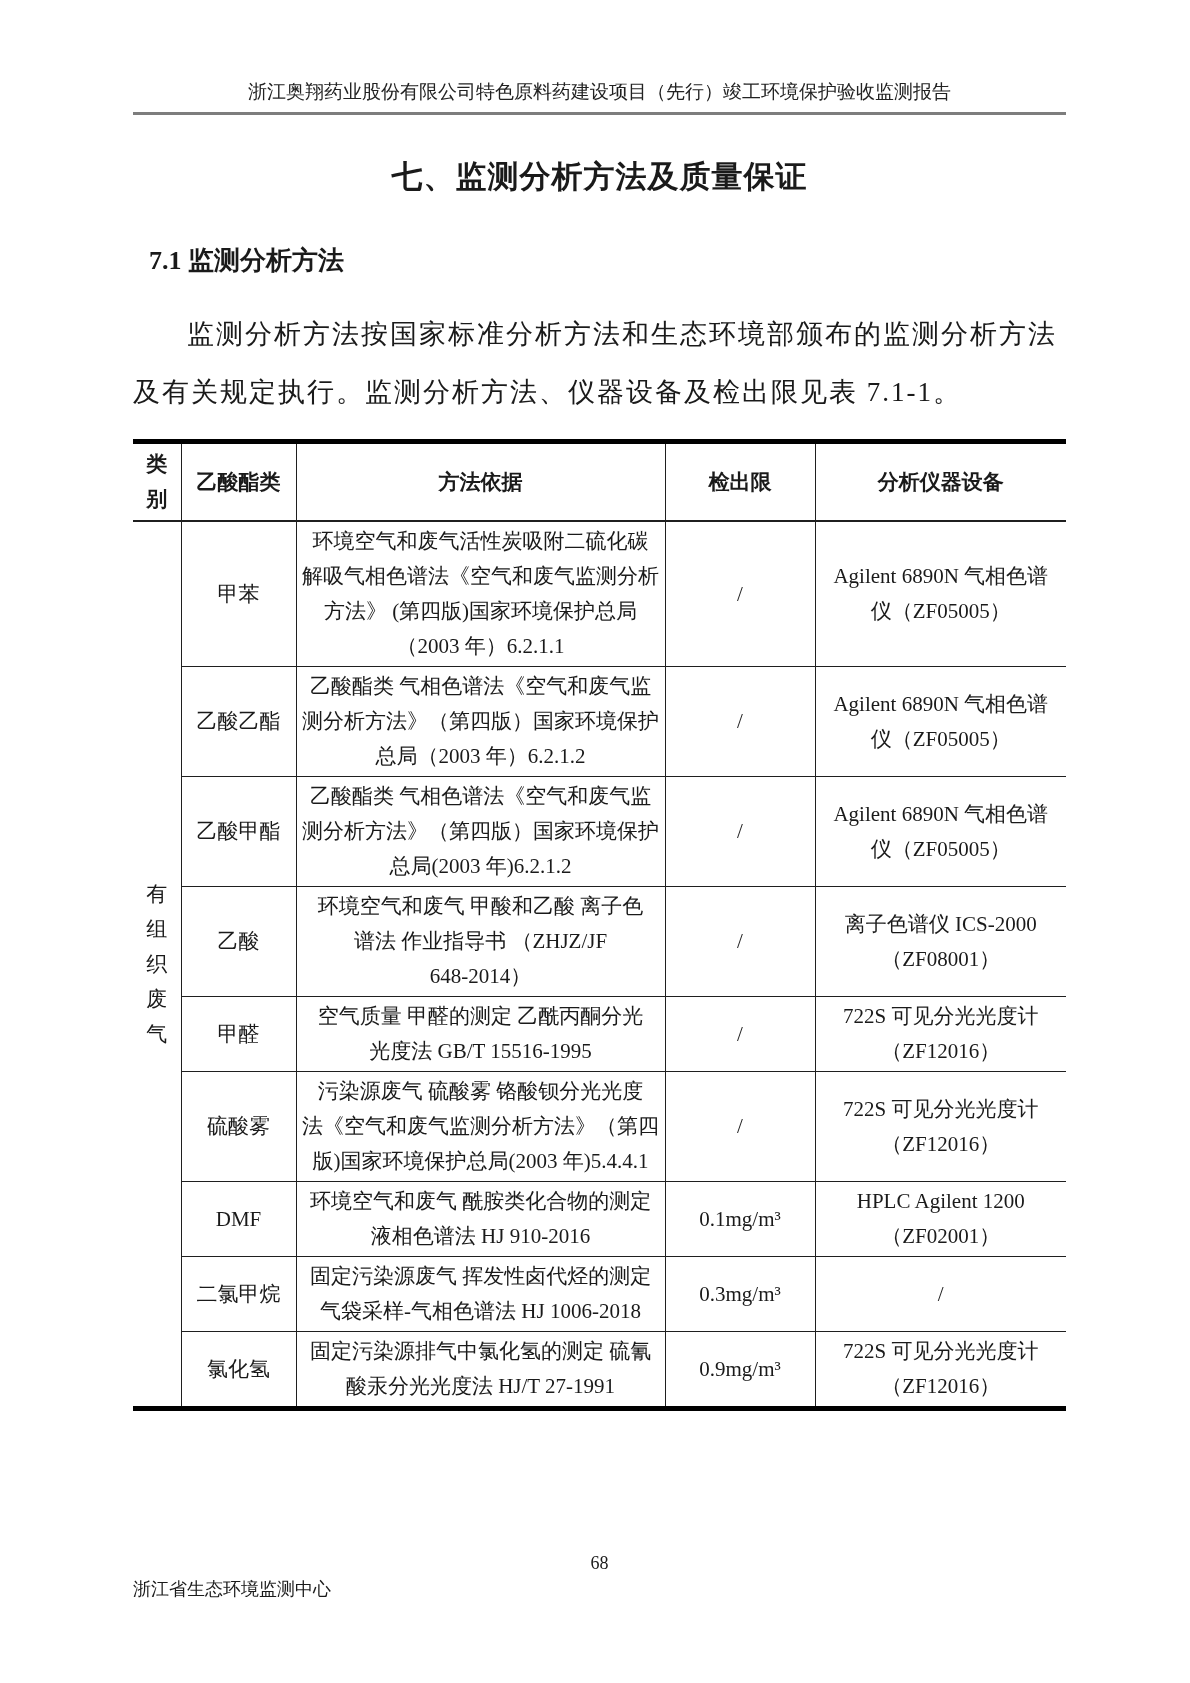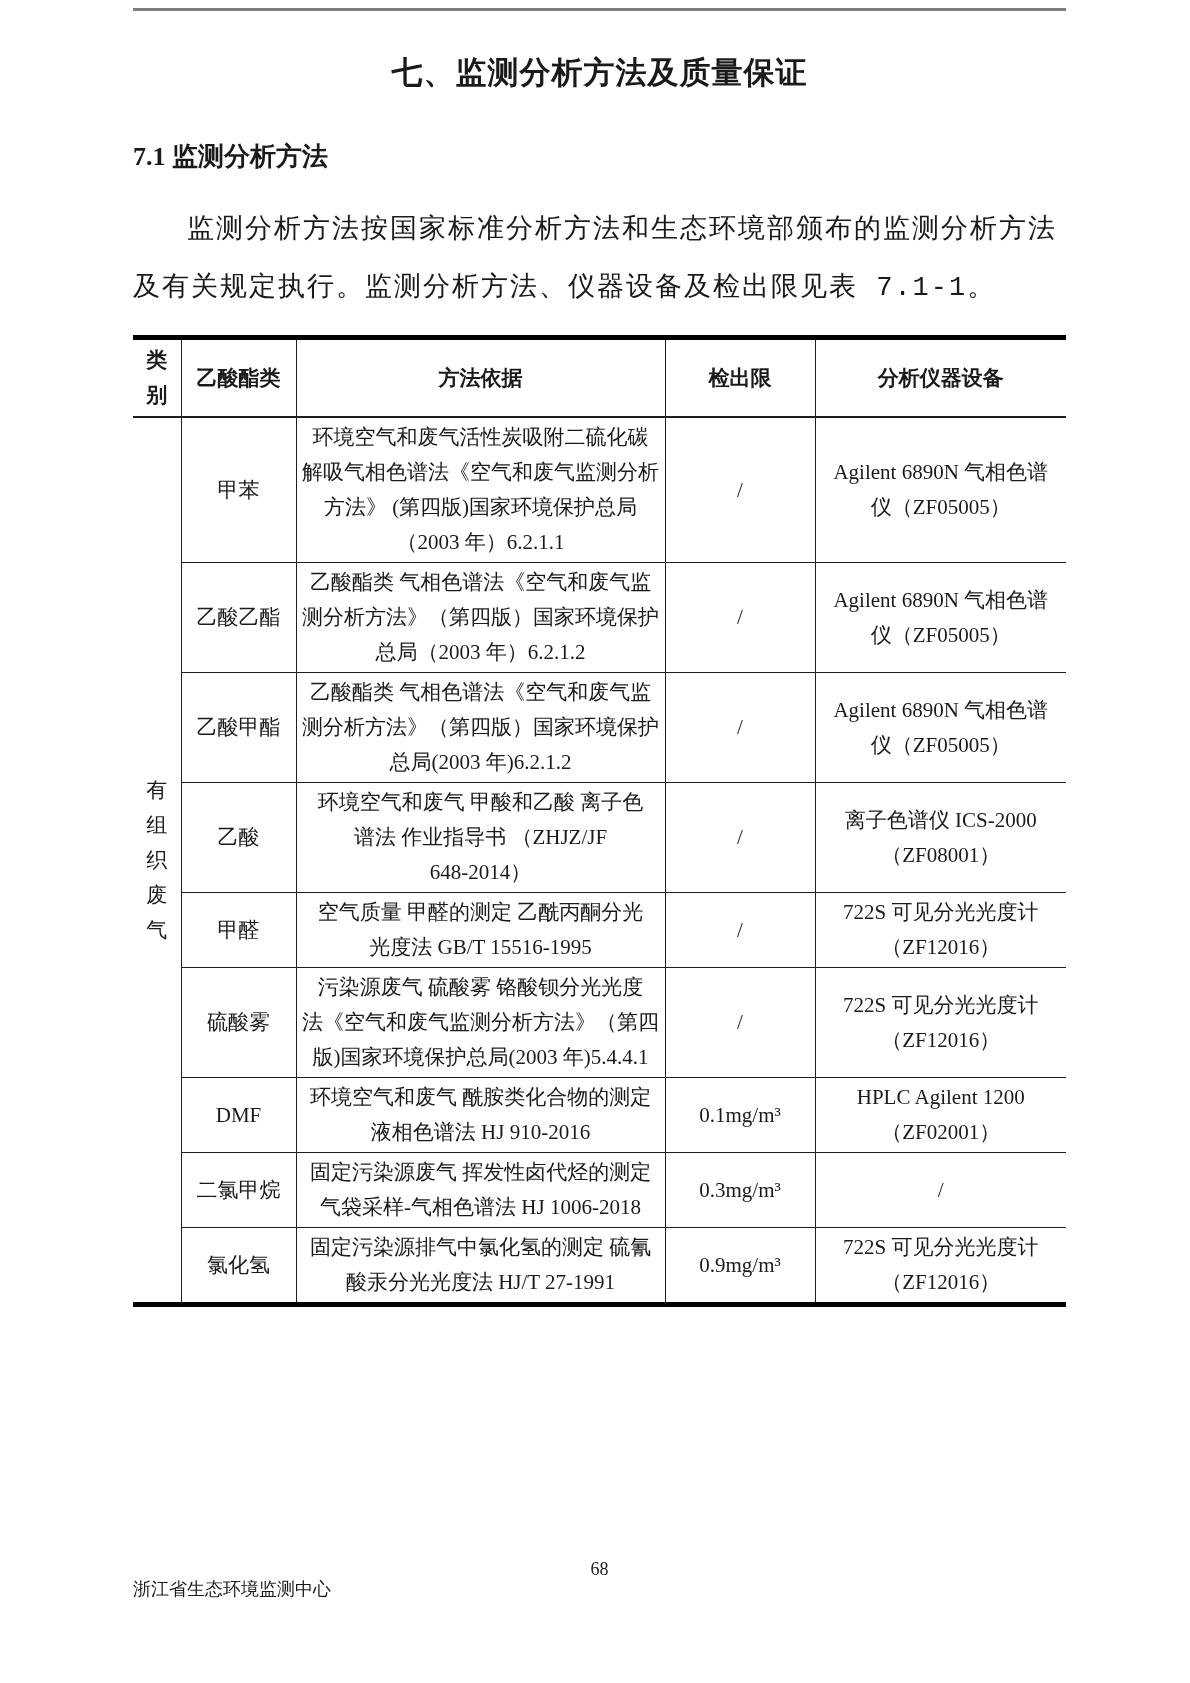--- a/index.html
+++ b/index.html
@@ -35,35 +35,34 @@
   }
   .chapter-title {
     margin: 40px 0 0 0;
     text-align: center;
     font-size: 31px;
     line-height: 44px;
     font-weight: bold;
     letter-spacing: 1px;
   }
   .section-heading {
-    margin: 44px 0 0 0;
+    margin: 44px 0 0 16px;
     text-align: left;
     font-size: 26px;
     line-height: 36px;
     font-weight: bold;
   }
   .body-paragraph {
     margin: 26px 0 0 0;
     font-size: 27px;
     line-height: 58px;
     letter-spacing: 2px;
     white-space: pre-line;
     text-indent: 54px;
     text-align: left;
-    font-family: Liberation Mono, monospace;
   }
   .table-caption {
     margin-top: 16px;
     text-align: center;
     font-size: 21px;
     line-height: 30px;
     font-weight: bold;
     letter-spacing: 1px;
   }
   table.methods {
@@ -106,29 +105,32 @@
     font-size: 18px;
     line-height: 24px;
   }
   .footer-org {
     display: inline-block;
     margin-top: 26px;
   }
   .footer-page-number {
     position: absolute;
     left: 50%;
-    top: 6px;
+    top: 0;
     transform: translateX(-50%);
   }
 </style>
 </head>
 <body>
 
 <div class="page">
 
+  <div class="doc-header">
+    <span>浙江奥翔药业股份有限公司特色原料药建设项目（先行）竣工环境保护验收监测报告</span>
+  </div>
   <div class="header-rule"></div>
 
   <h1 class="chapter-title">七、监测分析方法及质量保证</h1>
 
   <h2 class="section-heading">7.1 监测分析方法</h2>
 
   <p class="body-paragraph">监测分析方法按国家标准分析方法和生态环境部颁布的监测分析方法
 及有关规定执行。监测分析方法、仪器设备及检出限见表 7.1-1。</p>
 
 

